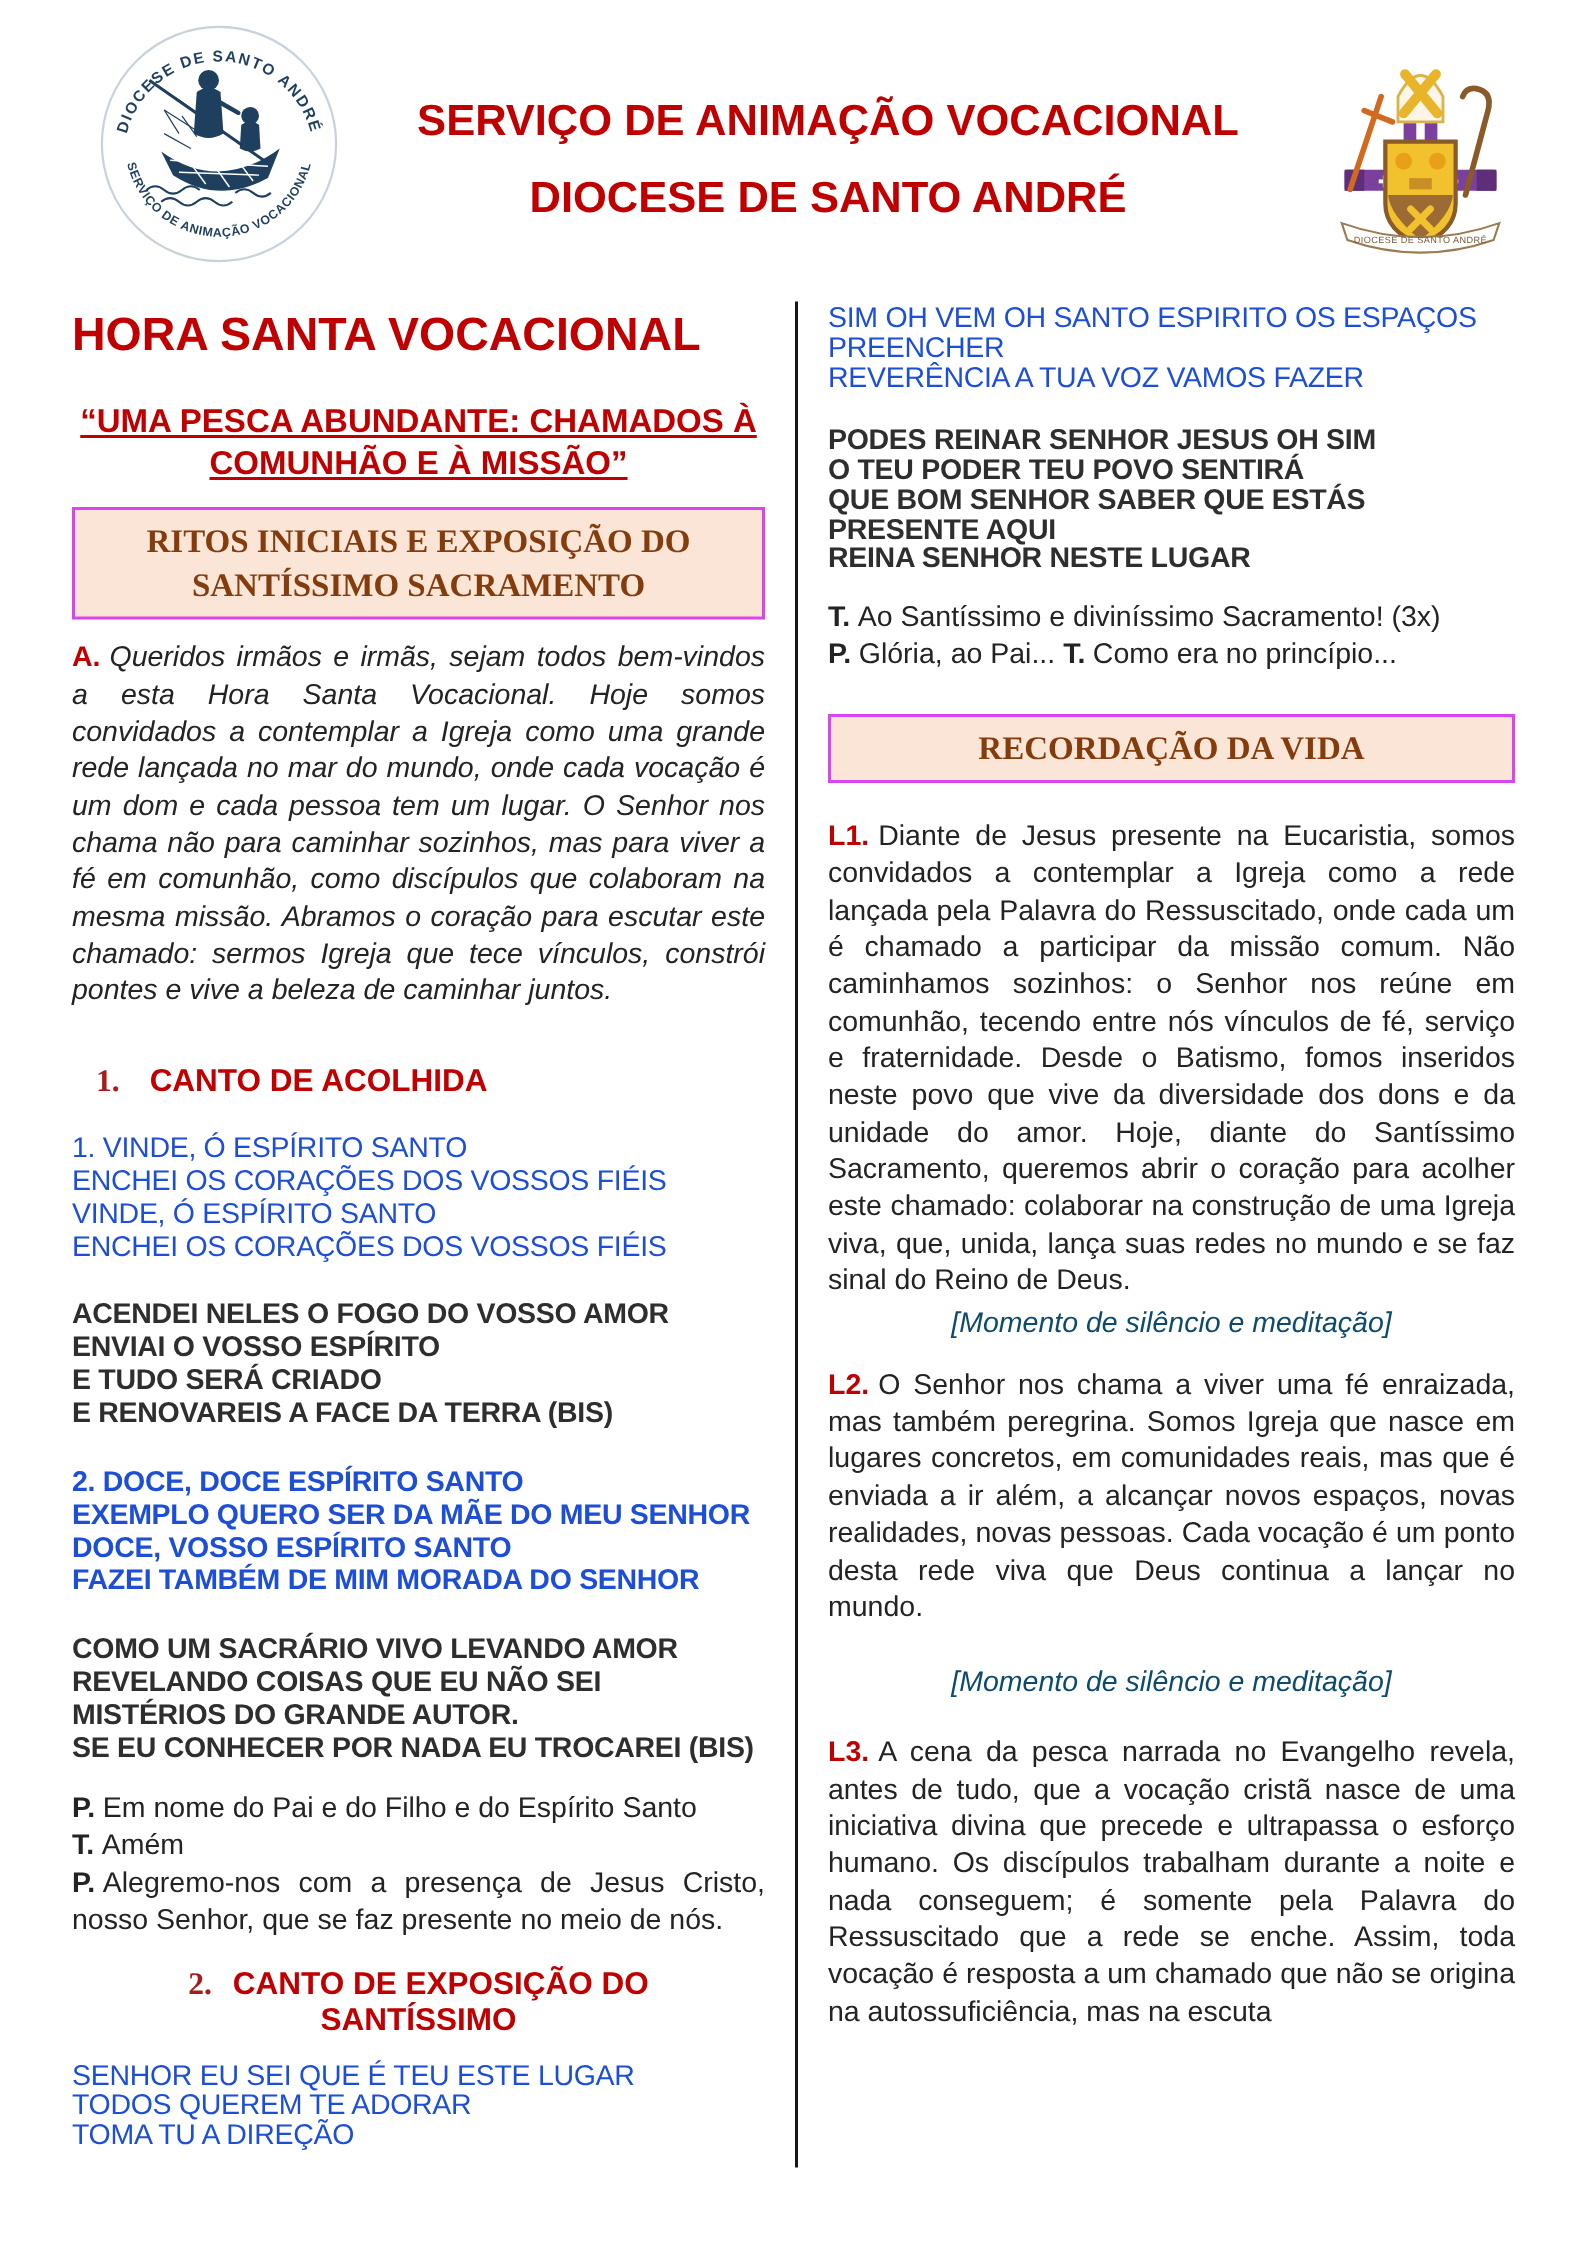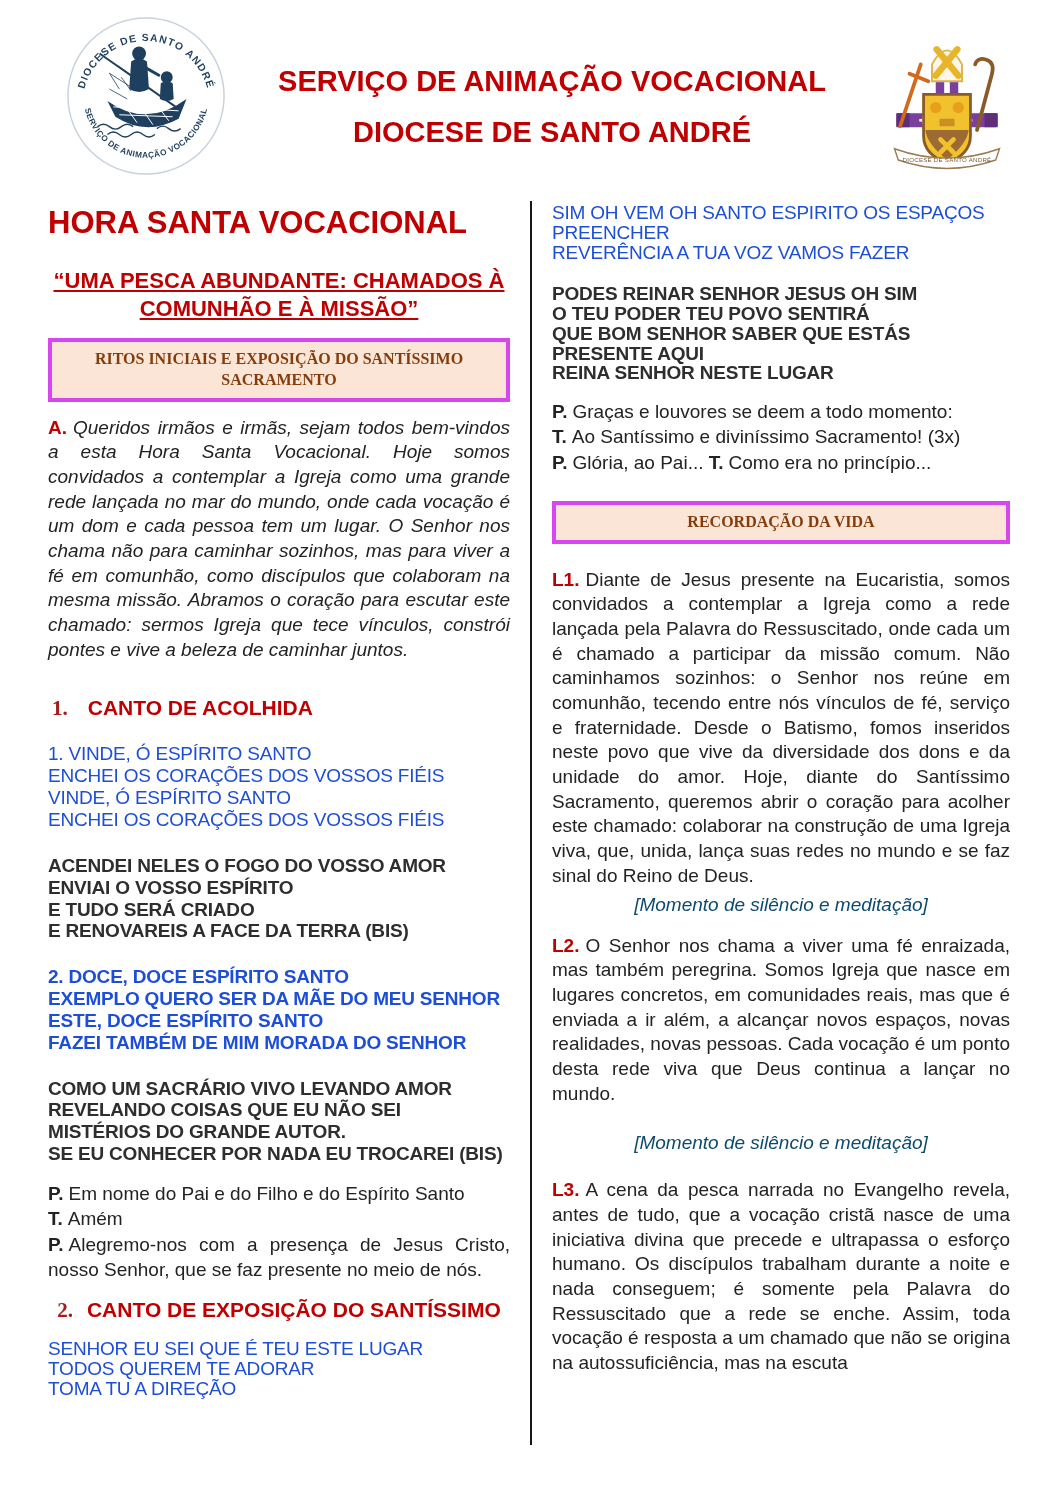--- a/index.html
+++ b/index.html
@@ -22,27 +22,27 @@
   
   .main{display:flex;align-items:stretch;padding:0 48px;height:1314px;box-sizing:border-box;}
   .col-left{width:462px;flex:0 0 auto;}
   .divider{width:2px;background:#161616;margin:18px 20px 52px 20px;flex:0 0 auto;}
   .col-right{flex:1;min-width:0;}
 
   
   .page-title{margin:22px 0 0;font-size:31px;font-weight:bold;color:#c00000;}
   .subtitle{margin:26px 0 0;font-size:22px;font-weight:bold;color:#c00000;text-align:center;
             text-decoration:underline;line-height:1.25;}
-  .box-heading{margin:16px 0 0;background:#fbe5d6;border:4px solid #d946ef;color:#843c0c;
-               font-family:"Liberation Serif",serif;font-weight:bold;font-size:16px;
+  .box-heading{margin:16px 0 0;background:#fbe5d6;border:2px solid #d946ef;color:#843c0c;
+               font-family:"Liberation Serif",serif;font-weight:bold;font-size:22px;
                text-align:center;padding:7px 6px;line-height:1.3;}
   .para{margin:14px 0 0;font-size:19px;line-height:1.3;color:#232323;text-align:justify;}
   .para .lbl{color:#c00000;font-weight:bold;margin-right:6px;font-style:normal;}
   .para.italic{font-style:italic;}
-  .sec{margin:34px 4px 0;font-size:21px;font-weight:bold;color:#c00000;}
+  .sec{margin:34px 16px 0;font-size:21px;font-weight:bold;color:#c00000;}
   .sec .num{font-family:"Liberation Serif",serif;color:#a61c1c;margin-right:20px;}
   .sec.centered{text-align:center;}
   .sec.centered .num{margin-right:14px;}
   .lyr{font-size:19px;line-height:1.15;color:#1d4ed8;letter-spacing:-0.2px;}
   .lyr.bold{font-weight:bold;color:#2e2e2e;}
   .lyr.tight{line-height:1.04;}
   .mt22{margin-top:22px;} .mt24{margin-top:24px;font-weight:bold;} .mt16{margin-top:16px;} .mt20{margin-top:20px;} .mt26{margin-top:26px;}
   .dlg{margin:0;font-size:19px;line-height:1.33;color:#232323;}
   .dlg-group{margin-top:16px;}
   .dlg .spk{font-weight:bold;margin-right:5px;}
@@ -167,21 +167,21 @@
     <div class="lyr bold mt24">
       <div>ACENDEI NELES O FOGO DO VOSSO AMOR</div>
       <div>ENVIAI O VOSSO ESPÍRITO</div>
       <div>E TUDO SERÁ CRIADO</div>
       <div>E RENOVAREIS A FACE DA TERRA (BIS)</div>
     </div>
 
     <div class="lyr mt24">
       <div>2. DOCE, DOCE ESPÍRITO SANTO</div>
       <div>EXEMPLO QUERO SER DA MÃE DO MEU SENHOR</div>
-      <div>ESTE, DOCE ESPÍRITO SANTO</div>
+      <div>DOCE, VOSSO ESPÍRITO SANTO</div>
       <div>FAZEI TAMBÉM DE MIM MORADA DO SENHOR</div>
     </div>
 
     <div class="lyr bold mt24">
       <div>COMO UM SACRÁRIO VIVO LEVANDO AMOR</div>
       <div>REVELANDO COISAS QUE EU NÃO SEI</div>
       <div>MISTÉRIOS DO GRANDE AUTOR.</div>
       <div>SE EU CONHECER POR NADA EU TROCAREI (BIS)</div>
     </div>
 
@@ -220,23 +220,20 @@
     <div class="lyr bold tight mt22">
       <div>PODES REINAR SENHOR JESUS OH SIM</div>
       <div>O TEU PODER TEU POVO SENTIRÁ</div>
       <div>QUE BOM SENHOR SABER QUE ESTÁS PRESENTE AQUI</div>
       <div>REINA SENHOR NESTE LUGAR</div>
     </div>
 
 
     <div class="dlg-group mt20">
       <p class="dlg">
-        <b class="spk">P.</b><span>Graças e louvores se deem a todo momento:</span>
-      </p>
-      <p class="dlg">
         <b class="spk">T.</b><span>Ao Santíssimo e diviníssimo Sacramento! (3x)</span>
       </p>
       <p class="dlg">
         <b class="spk">P.</b><span>Glória, ao Pai...</span>
         <b class="spk">T.</b><span>Como era no princípio...</span>
       </p>
     </div>
 
     <div class="box-heading mt26">RECORDAÇÃO DA VIDA</div>
 

